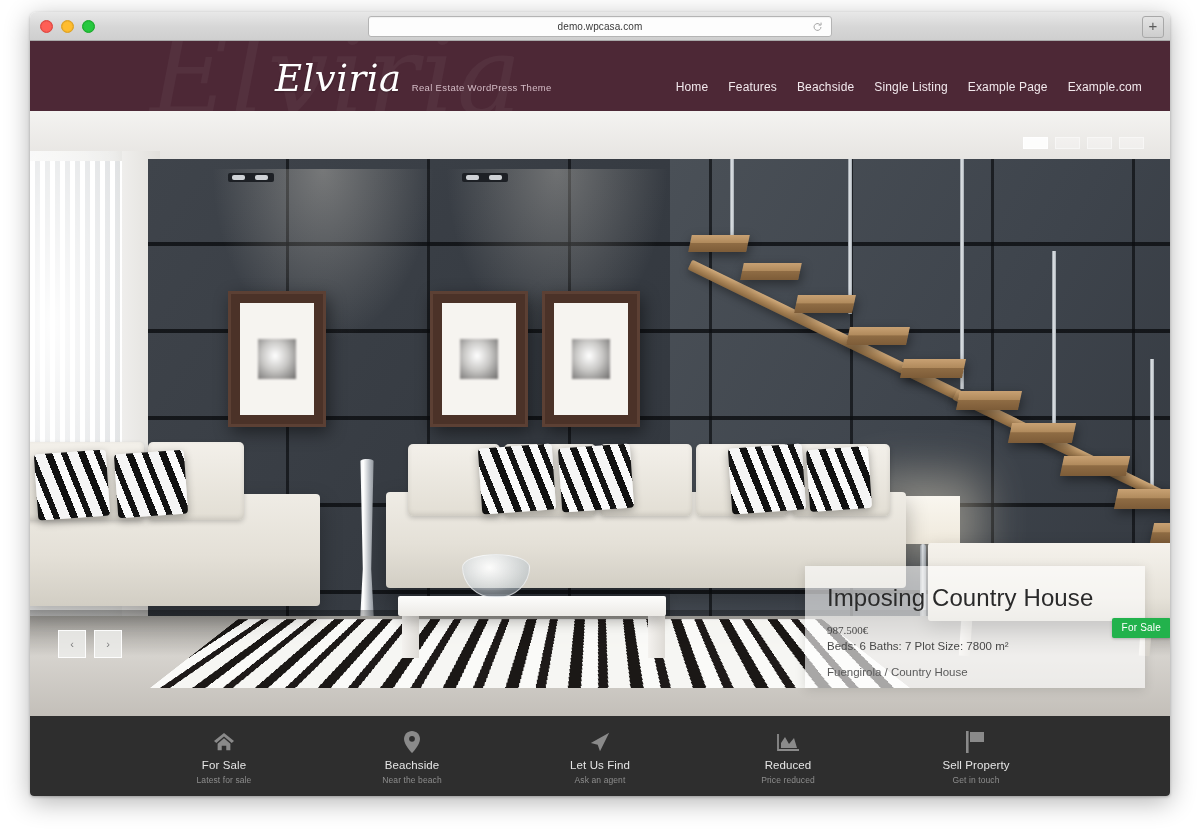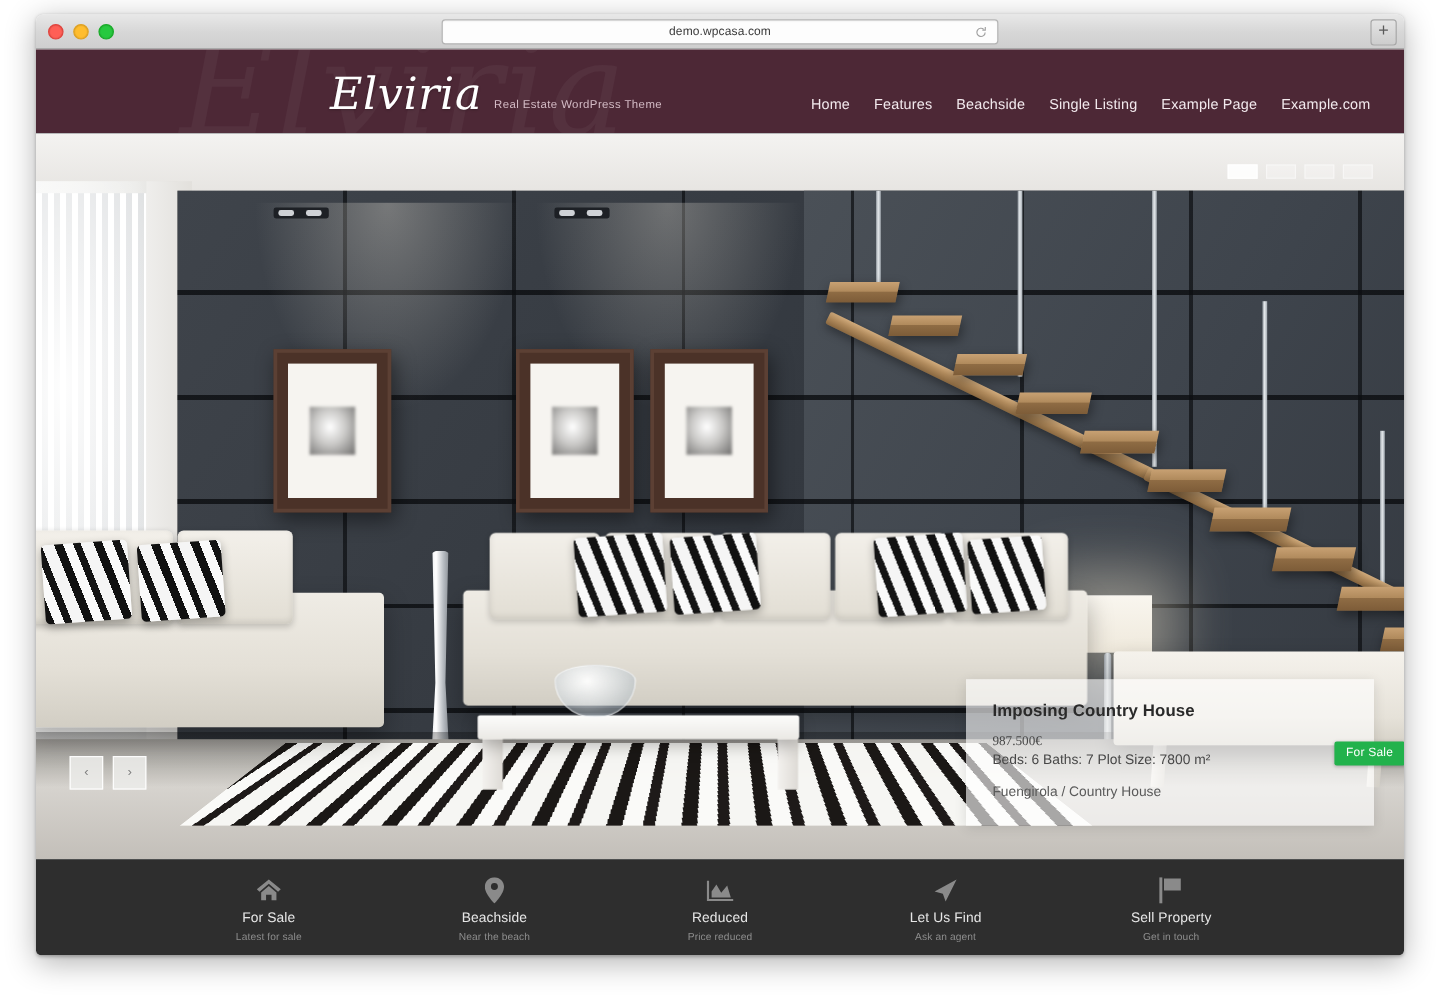--- a/index.html
+++ b/index.html
@@ -415,25 +415,25 @@
     top: 455px;
     width: 340px;
     height: 122px;
     background: rgba(255,255,255,0.62);
     box-shadow: 0 2px 10px rgba(0,0,0,0.12);
     z-index: 7;
     padding: 18px 22px 0 22px;
     box-sizing: border-box;
   }
   #property-title {
-    font-size: 14px;
+    font-size: 24px;
     color: #2a2a2a;
     letter-spacing: 0.1px;
     margin: 0 0 12px 0;
-    font-weight: bold;
+    font-weight: normal;
     white-space: nowrap;
   }
   #property-price {
     font-size: 11px;
     color: #474747;
     margin-bottom: 4px;
     font-family: Liberation Serif, serif;
   }
   #property-specs {
     font-size: 11.5px;
@@ -676,37 +676,37 @@
             <path d="M8 0 C3.6 0 0 3.6 0 8 C0 14 8 22 8 22 C8 22 16 14 16 8 C16 3.6 12.4 0 8 0 Z" fill="#8a8a8a"></path>
             <circle cx="8" cy="7.8" r="2.9" fill="#2e2e2e"></circle>
           </svg>
         </div>
         <div class="action-label">Beachside</div>
         <div class="action-sub">Near the beach</div>
       </div>
 
       <div class="action-item">
         <div class="action-icon">
+          <svg width="22" height="22" viewBox="0 0 24 24">
+            <path d="M22 2 L2 13 L9.5 15 L12 22 Z" fill="#8a8a8a"></path>
+          </svg>
+        </div>
+        <div class="action-label">Let Us Find</div>
+        <div class="action-sub">Ask an agent</div>
+      </div>
+
+      <div class="action-item">
+        <div class="action-icon">
           <svg width="24" height="20" viewBox="0 0 24 20">
             <path d="M2 2 L2 18 L23 18" fill="none" stroke="#8a8a8a" stroke-width="1.8"></path>
             <path d="M5 16 L5 11 L9 5 L13 12 L18 6 L21 16 Z" fill="#8a8a8a"></path>
           </svg>
         </div>
         <div class="action-label">Reduced</div>
         <div class="action-sub">Price reduced</div>
-      </div>
-
-      <div class="action-item">
-        <div class="action-icon">
-          <svg width="22" height="22" viewBox="0 0 24 24">
-            <path d="M22 2 L2 13 L9.5 15 L12 22 Z" fill="#8a8a8a"></path>
-          </svg>
-        </div>
-        <div class="action-label">Let Us Find</div>
-        <div class="action-sub">Ask an agent</div>
       </div>
 
       <div class="action-item">
         <div class="action-icon">
           <svg width="20" height="22" viewBox="0 0 20 22">
             <rect x="0" y="0" width="2.6" height="22" fill="#8a8a8a"></rect>
             <path d="M4 1 L18 1 L18 11 L4 11 Z" fill="#8a8a8a"></path>
           </svg>
         </div>
         <div class="action-label">Sell Property</div>

